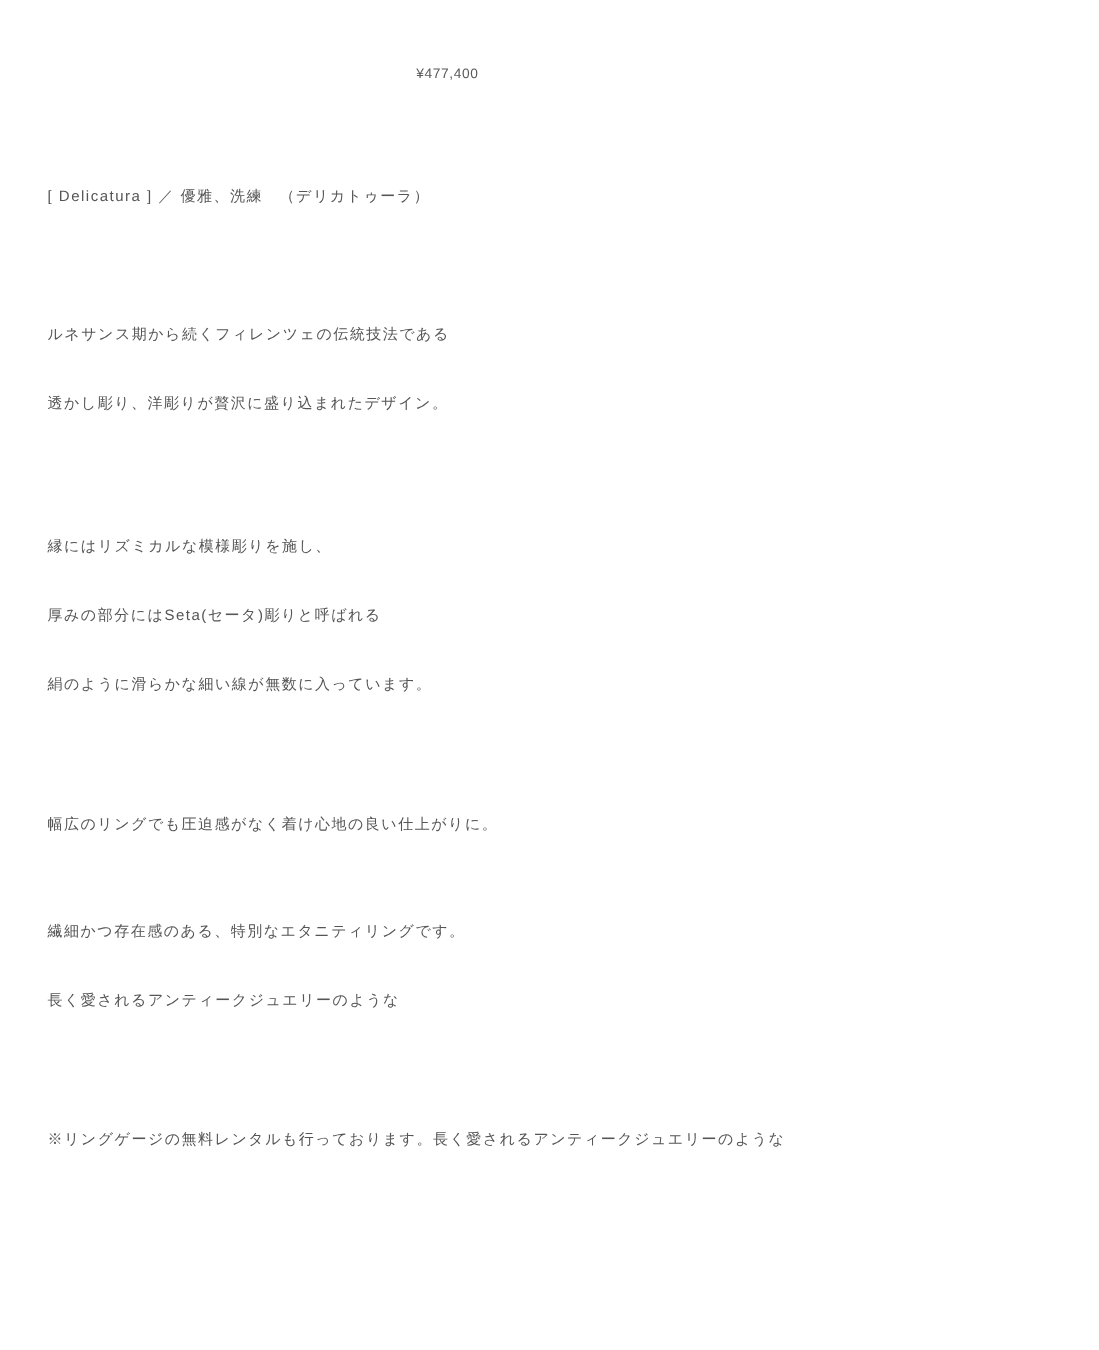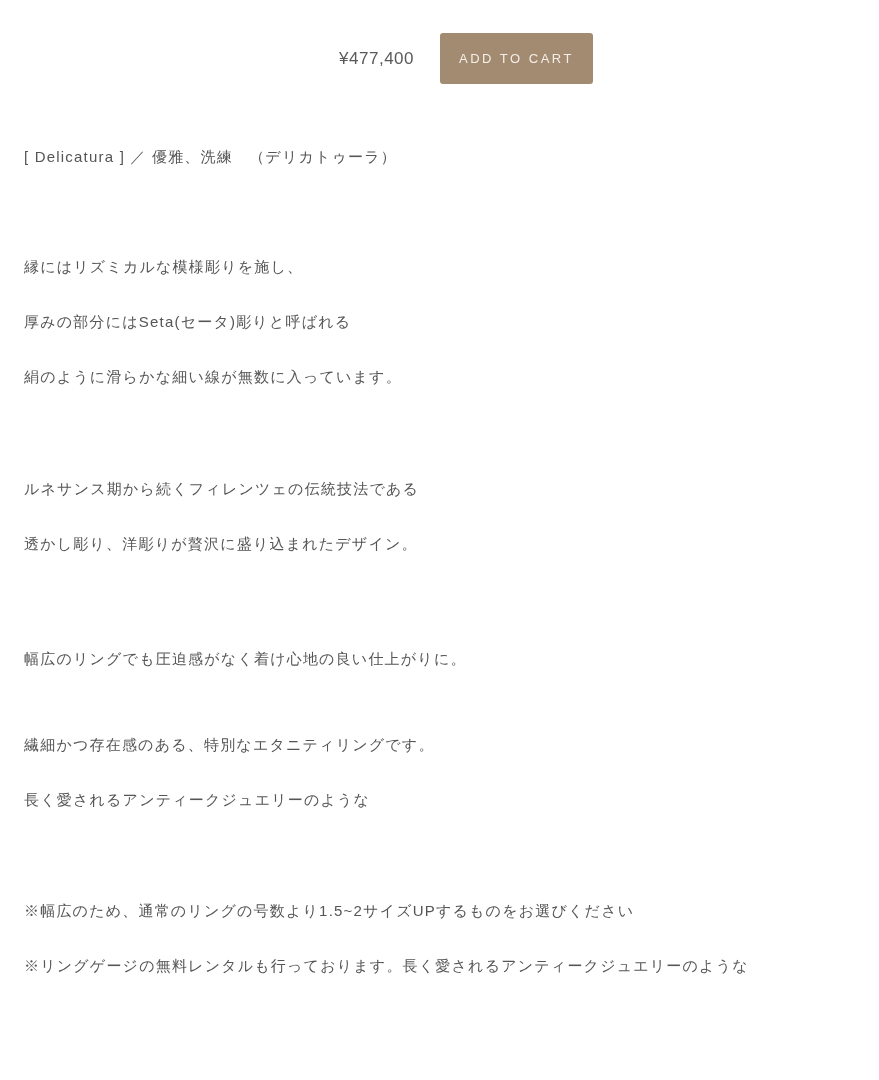--- a/index.html
+++ b/index.html
@@ -17,45 +17,45 @@
     color: var(--body-text, #555555);
   }
   .purchase-row {
     display: flex;
     align-items: center;
     margin-top: 33px;
     padding-left: 333px;
     height: 51px;
   }
   .price {
-    font-size: 17px;
+    font-size: 11px;
     letter-spacing: 0.5px;
     color: var(--price-text, #595959);
     width: 81px;
-    text-align: right;
+    text-align: left;
     white-space: nowrap;
   }
   .add-to-cart {
     margin-left: 26px;
     width: 153px;
     height: 51px;
     border: none;
     border-radius: 3px;
     background: var(--button-bg, #a38b71);
     color: var(--button-text, #f3efe8);
     font-family: "Liberation Sans", sans-serif;
     font-size: 13px;
     letter-spacing: 2.5px;
     text-transform: uppercase;
     cursor: pointer;
   }
   .content {
-    padding-left: 24px;
+    padding-left: 38px;
     padding-right: 20px;
-    font-size: 15px;
+    font-size: 12px;
     letter-spacing: 1.2px;
     line-height: 28px;
     margin-top: 30px;
   }
   .content p {
     margin: 0 0 27px 0;
   }
   .content p:last-child {
     margin-bottom: 0;
   }
@@ -70,46 +70,44 @@
   .g4 { margin-bottom: 83px; }
   .g5 { margin-bottom: 0; }
 </style>
 </head>
 <body>
 
 <div class="page">
 
   <div class="purchase-row">
     <span class="price">¥477,400</span>
-    <button class="add-to-cart">ADD TO CART</button>
   </div>
 
   <div class="content">
 
     <p class="heading">[ Delicatura ] ／ 優雅、洗練　（デリカトゥーラ）</p>
 
+    <div class="group g1">
+      <p>ルネサンス期から続くフィレンツェの伝統技法である</p>
+      <p>透かし彫り、洋彫りが贅沢に盛り込まれたデザイン。</p>
+    </div>
+
     <div class="group g2">
       <p>縁にはリズミカルな模様彫りを施し、</p>
       <p>厚みの部分にはSeta(セータ)彫りと呼ばれる</p>
       <p>絹のように滑らかな細い線が無数に入っています。</p>
-    </div>
-
-    <div class="group g1">
-      <p>ルネサンス期から続くフィレンツェの伝統技法である</p>
-      <p>透かし彫り、洋彫りが贅沢に盛り込まれたデザイン。</p>
     </div>
 
     <div class="group g3">
       <p>幅広のリングでも圧迫感がなく着け心地の良い仕上がりに。</p>
     </div>
 
     <div class="group g4">
       <p>繊細かつ存在感のある、特別なエタニティリングです。</p>
       <p>長く愛されるアンティークジュエリーのような</p>
     </div>
 
     <div class="group g5">
-      <p>※幅広のため、通常のリングの号数より1.5~2サイズUPするものをお選びください</p>
       <p>※リングゲージの無料レンタルも行っております。長く愛されるアンティークジュエリーのような</p>
     </div>
 
   </div>
 </div>
 
 </body></html>

